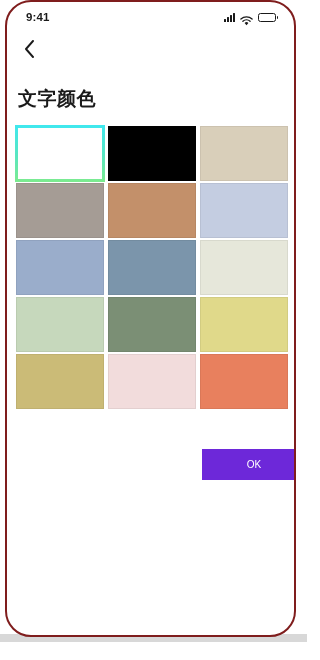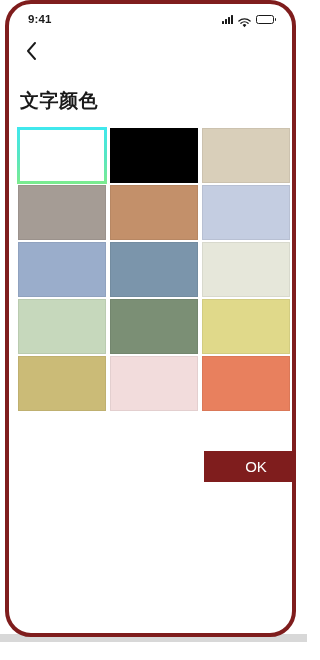--- a/index.html
+++ b/index.html
@@ -13,21 +13,21 @@
   }
 
   
   .phone-frame {
     position: absolute;
     left: 5px;
     top: 0px;
     width: 291px;
     height: 637px;
     background: #ffffff;
-    border: 4px solid #7f1d1d;
+    border: 2px solid #7f1d1d;
     border-radius: 26px;
     overflow: hidden;
   }
 
   .frame-shadow {
     position: absolute;
     left: 0px;
     top: 634px;
     width: 307px;
     height: 8px;
@@ -156,23 +156,23 @@
     z-index: 1;
   }
 
   
   .ok-button {
     position: absolute;
     left: 195px;
     top: 447px;
     width: 104px;
     height: 31px;
-    background: #7f1d1d;
+    background: #6d28d9;
     color: #ffffff;
-    font-size: 15px;
+    font-size: 10px;
     display: flex;
     align-items: center;
     justify-content: center;
     cursor: pointer;
     border: none;
     font-family: "Liberation Sans", sans-serif;
   }
 </style>
 </head>
 <body>

